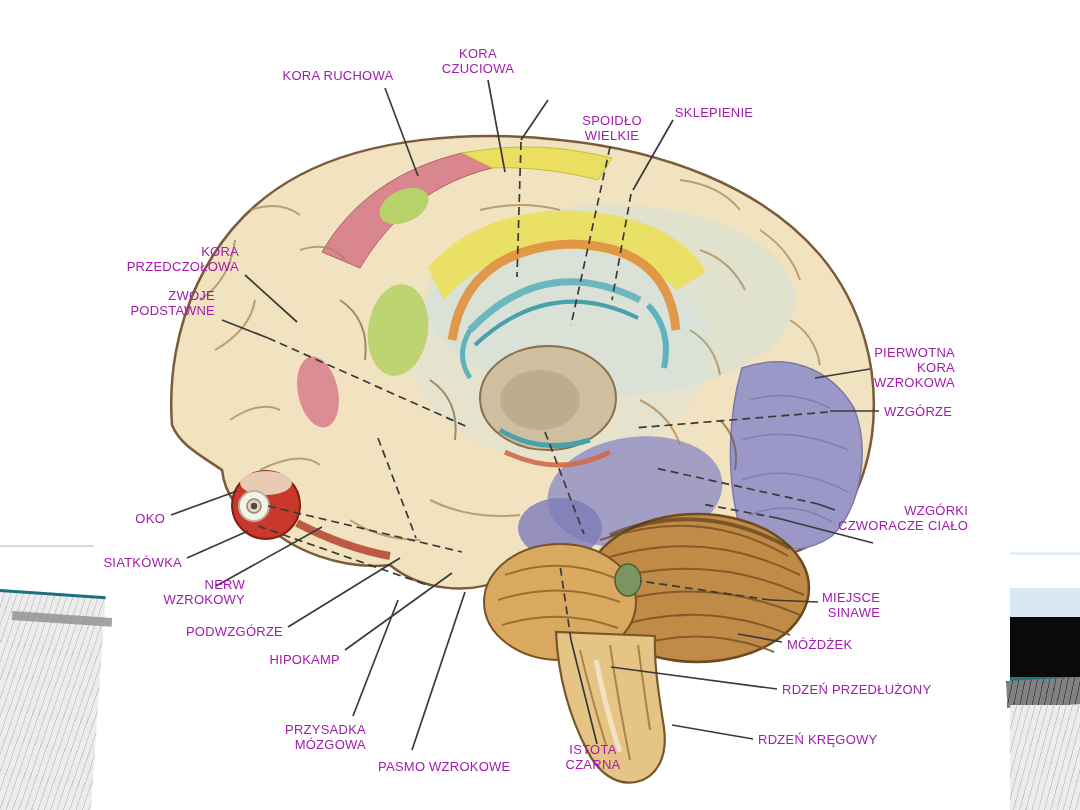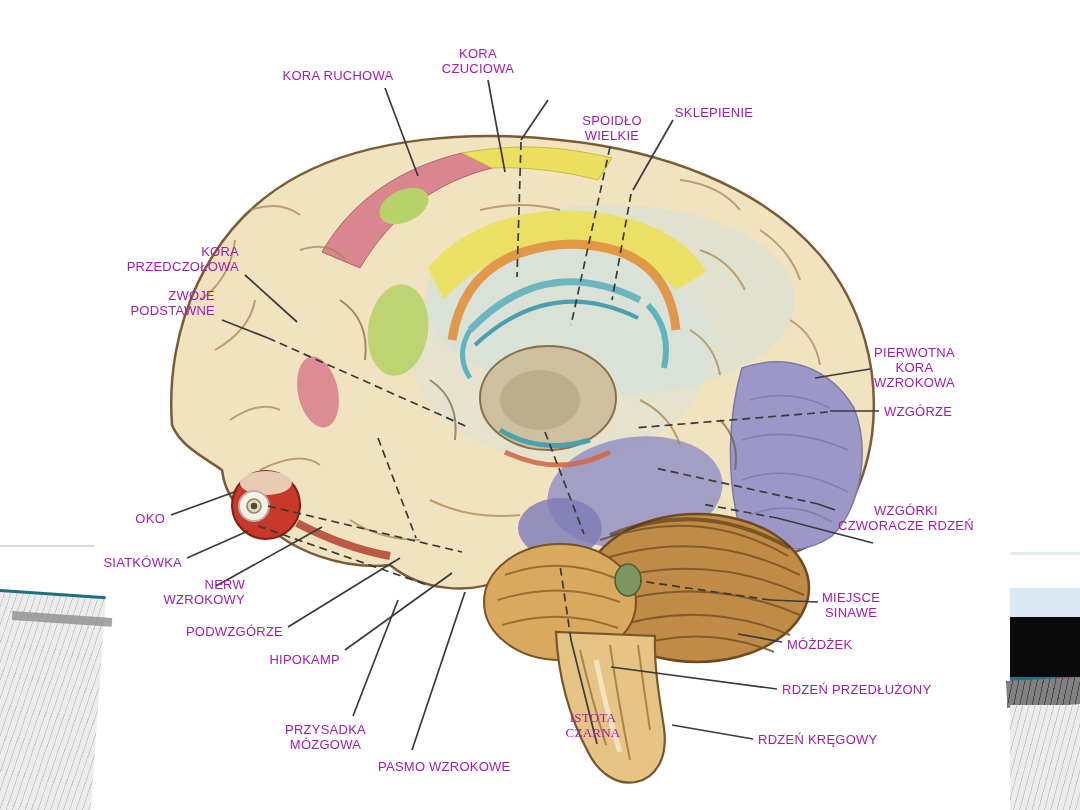--- a/index.html
+++ b/index.html
@@ -25,21 +25,21 @@
   .r-lighthatch{position:absolute;left:0;top:705px;width:70px;height:105px;background:#ececec;
            background-image:repeating-linear-gradient(105deg,rgba(0,0,0,0.14) 0 1px,transparent 1px 6px);}
   
   .figure{position:absolute;left:0;top:0;width:1080px;height:810px;}
   .figure svg{position:absolute;left:0;top:0;}
   #labels{position:absolute;left:0;top:0;width:1080px;height:810px;}
   .lbl{position:absolute;font-size:13px;line-height:15px;letter-spacing:.25px;
        color:#a21caf;white-space:nowrap;}
   .lbl.center{transform:translateX(-50%);text-align:center;}
   .lbl.right{transform:translateX(-100%);text-align:right;}
-  .lbl.left{text-align:center;}
+  .lbl.left{text-align:right;}
   .leader{stroke:#3a3a3a;stroke-width:1.7;fill:none;}
   .leader.dashed{stroke-dasharray:8 5;}
 </style>
 </head>
 <body>
 
 <div class="slide">
 
   <div class="bg-left-line"></div>
   <div class="bg-left">
@@ -246,35 +246,35 @@
         <div class="lbl right" style="left: 340px; top: 652px;">
           <div>HIPOKAMP</div>
         </div>
         <div class="lbl left" style="left: 285px; top: 722px;">
           <div>PRZYSADKA</div>
           <div>MÓZGOWA</div>
         </div>
         <div class="lbl left" style="left: 378px; top: 759px;">
           <div>PASMO WZROKOWE</div>
         </div>
-        <div class="lbl center" style="left: 593px; top: 710px; font-family: Liberation Serif, serif;">
+        <div class="lbl center" style="left: 593px; top: 742px;">
           <div>ISTOTA</div>
           <div>CZARNA</div>
         </div>
         <div class="lbl left" style="left: 874px; top: 345px;">
           <div>PIERWOTNA</div>
           <div>KORA</div>
           <div>WZROKOWA</div>
         </div>
         <div class="lbl left" style="left: 884px; top: 404px;">
           <div>WZGÓRZE</div>
         </div>
         <div class="lbl left" style="left: 838px; top: 503px;">
           <div>WZGÓRKI</div>
-          <div>CZWORACZE RDZEŃ</div>
+          <div>CZWORACZE CIAŁO</div>
         </div>
         <div class="lbl left" style="left: 822px; top: 590px;">
           <div>MIEJSCE</div>
           <div>SINAWE</div>
         </div>
         <div class="lbl left" style="left: 787px; top: 637px;">
           <div>MÓŻDŻEK</div>
         </div>
         <div class="lbl left" style="left: 782px; top: 682px;">
           <div>RDZEŃ PRZEDŁUŻONY</div>

